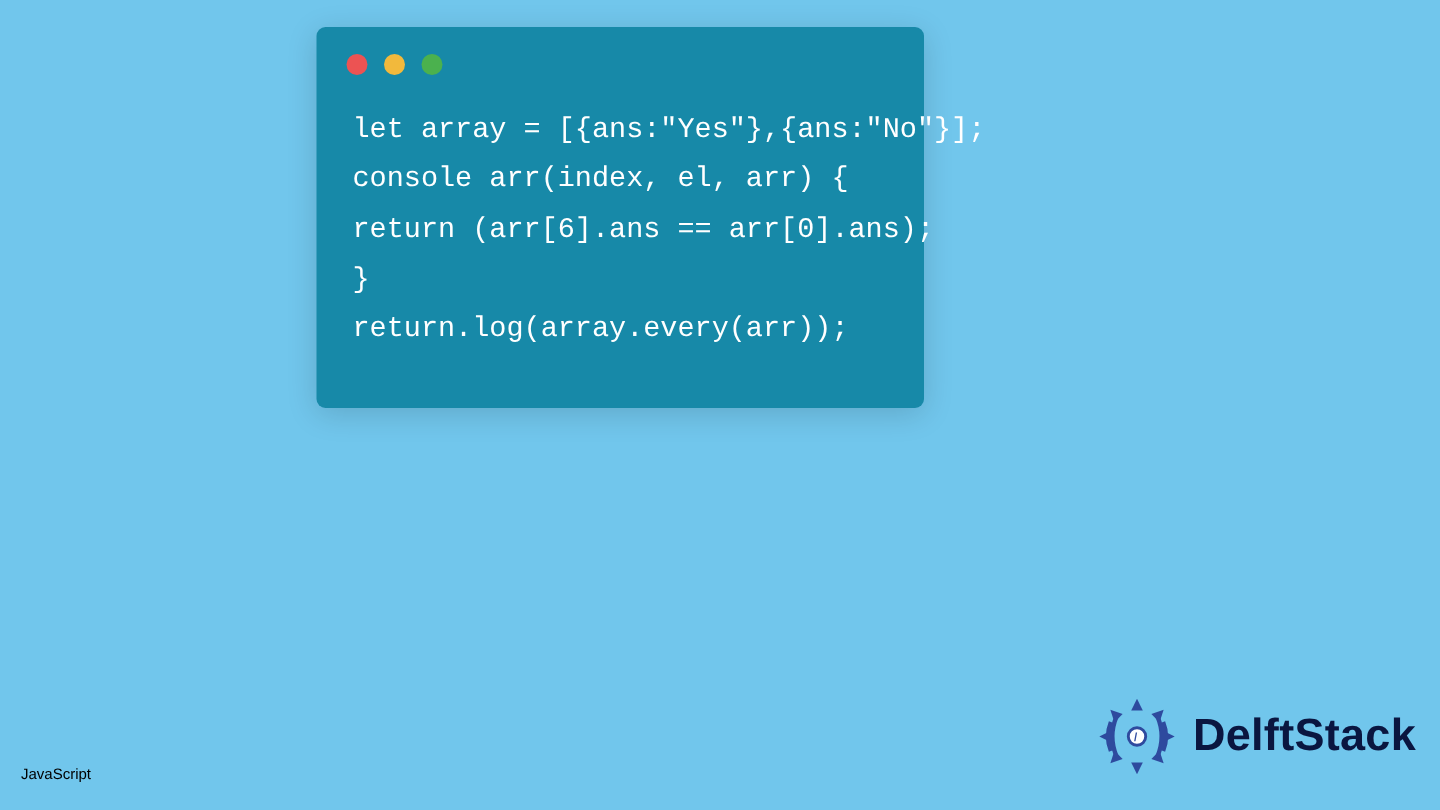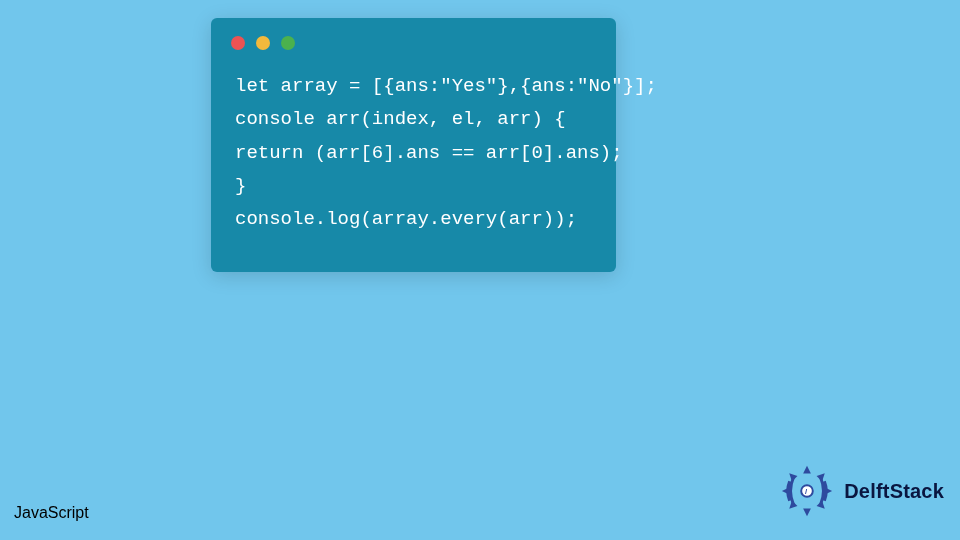--- a/index.html
+++ b/index.html
@@ -45,21 +45,21 @@
   .js-badge {
     position: absolute;
     left: 14px;
     bottom: 18px;
     display: flex;
     flex-direction: column;
     align-items: center;
     gap: 4px;
   }
   .js-label {
-    font-size: 16px;
+    font-size: 10px;
     color: #000;
     font-weight: 500;
   }
   .js-shield {
     width: 48px;
     height: 52px;
     position: relative;
   }
   .js-shield svg { display: block; }
   .delft-logo {
@@ -68,40 +68,40 @@
     bottom: 20px;
     display: flex;
     align-items: center;
     gap: 8px;
   }
   .delft-emblem {
     width: 58px;
     height: 58px;
   }
   .delft-text {
-    font-size: 20px;
+    font-size: 30px;
     font-weight: 600;
     color: #0a1640;
     letter-spacing: 0.2px;
   }
 </style>
 </head>
 <body>
 
 <div class="code-window">
   <div class="window-dots">
     <span class="dot dot-red"></span>
     <span class="dot dot-yellow"></span>
     <span class="dot dot-green"></span>
   </div>
   <div class="code-body"><span>let array = [{ans:"Yes"},{ans:"No"}];</span>
 <span>console arr(index, el, arr) {</span>
 <span>return (arr[6].ans == arr[0].ans);</span>
 <span>}</span>
-<span>console.log(array.every(arr));</span></div>
+<span>return.log(array.every(arr));</span></div>
 </div>
 
 <div class="js-badge">
   <span class="js-label">JavaScript</span>
 </div>
 
 <div class="delft-logo">
   <span class="delft-emblem">
     <svg viewBox="0 0 60 60" width="58" height="58">
       <g transform="translate(30,30)">

